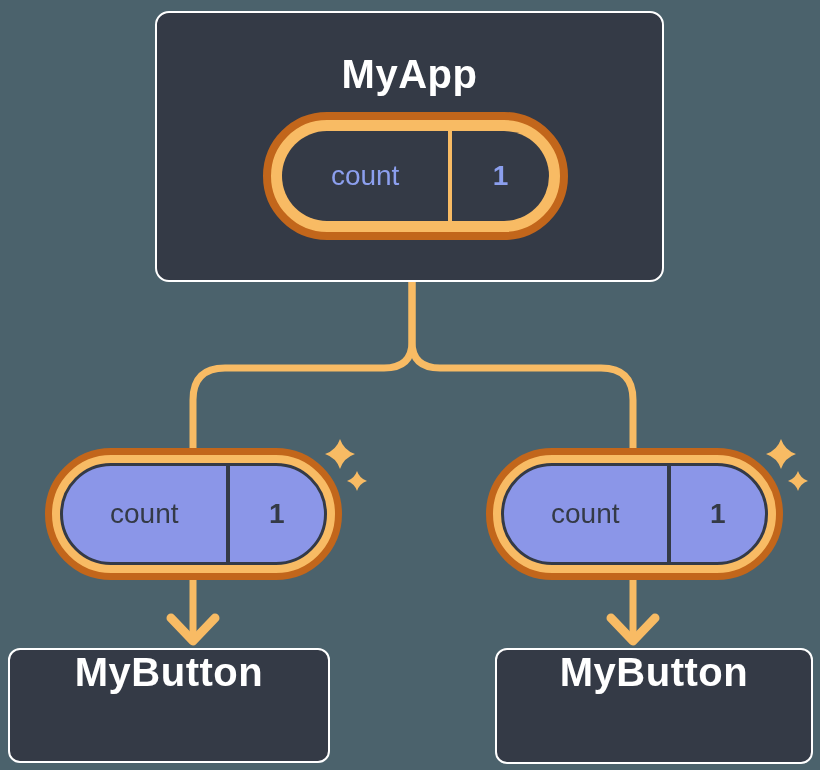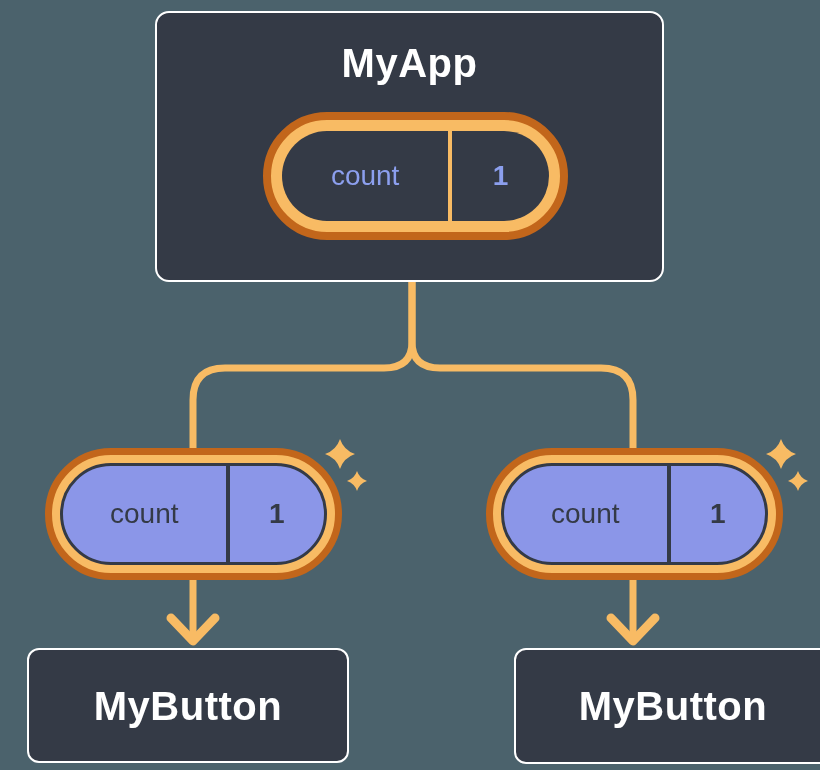--- a/index.html
+++ b/index.html
@@ -38,28 +38,27 @@
     background: var(--component-fill, #343A46);
     border: 2px solid var(--component-border, #FFFFFF);
     border-radius: 14px;
   }
   .component-box.app {
     left: 155px; top: 11px;
     width: 509px; height: 271px;
     display: flex;
     flex-direction: column;
     align-items: center;
-    padding-top: 28px;
+    padding-top: 39px;
   }
   .component-box.btn {
     display: flex;
-    align-items: center;
+    align-items: flex-start;
     justify-content: center;
     border-radius: 12px;
-    margin-left: 19px;
   }
   .component-box.btn.left  { left: 8px;   top: 648px; width: 322px; height: 115px; }
   .component-box.btn.right { left: 495px; top: 648px; width: 318px; height: 116px; }
 
   .component-title {
     color: var(--white-text, #FFFFFF);
     font-size: 40px;
     font-weight: 700;
     letter-spacing: 0.5px;
     line-height: 1.1;

